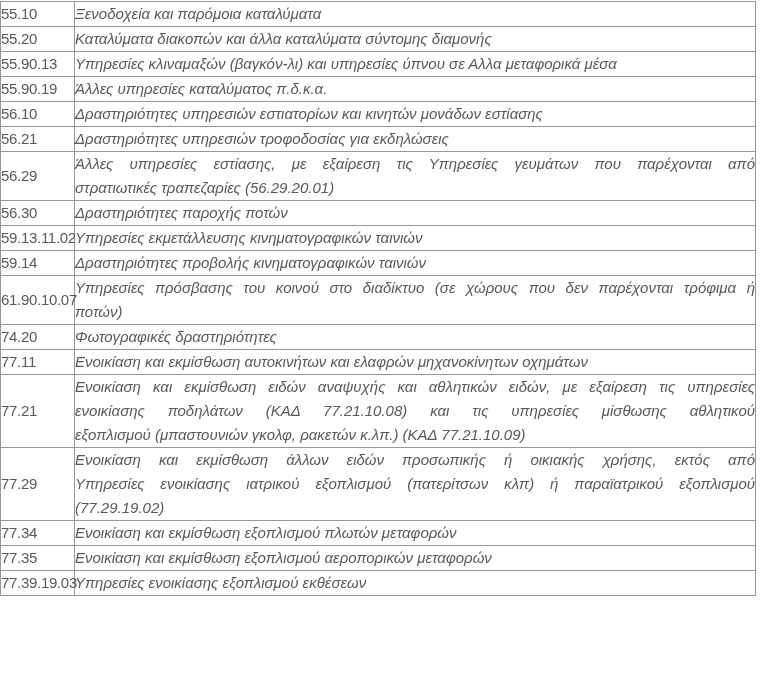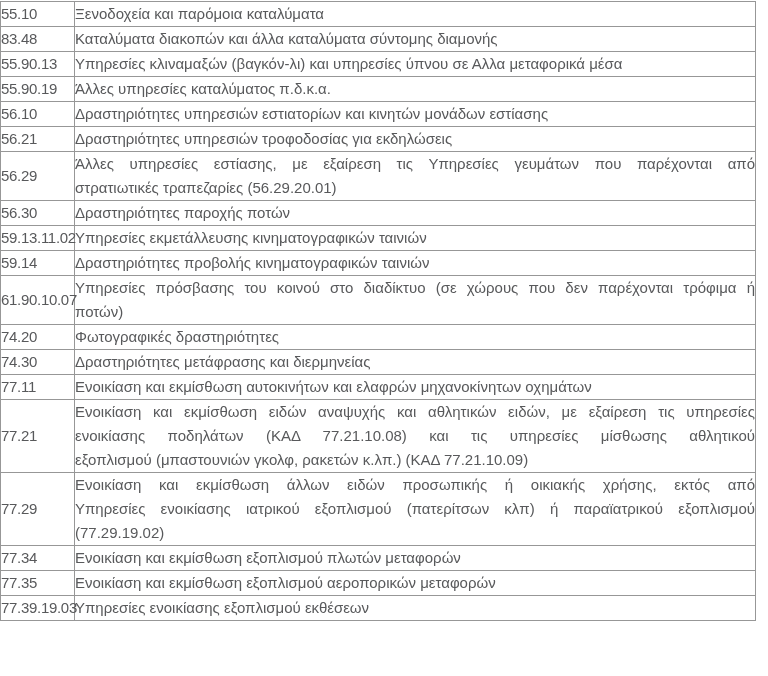--- a/index.html
+++ b/index.html
@@ -35,20 +35,21 @@
     letter-spacing: -0.3px;
     padding-left: 2px;
     line-height: 24px;
   }
   td.desc {
     padding: 0 2px 0 3px;
   }
   .line {
     line-height: 24px;
     white-space: normal;
+    font-style: italic;
   }
   .jl {
     text-align: justify;
     text-align-last: justify;
   }
 </style>
 </head>
 <body>
 
 <table class="kad-table">
@@ -57,21 +58,21 @@
     <col>
   </colgroup>
   <tbody>
       <tr>
         <td class="code">55.10</td>
         <td class="desc">
           <div class="line">Ξενοδοχεία και παρόμοια καταλύματα</div>
         </td>
       </tr>
       <tr>
-        <td class="code">83.48</td>
+        <td class="code">55.20</td>
         <td class="desc">
           <div class="line">Καταλύματα διακοπών και άλλα καταλύματα σύντομης διαμονής</div>
         </td>
       </tr>
       <tr>
         <td class="code">55.90.13</td>
         <td class="desc">
           <div class="line">Υπηρεσίες κλιναμαξών (βαγκόν-λι) και υπηρεσίες ύπνου σε Αλλα μεταφορικά μέσα</div>
         </td>
       </tr>
@@ -125,26 +126,20 @@
           <div class="line">ποτών)</div>
         </td>
       </tr>
       <tr>
         <td class="code">74.20</td>
         <td class="desc">
           <div class="line">Φωτογραφικές δραστηριότητες</div>
         </td>
       </tr>
       <tr>
-        <td class="code">74.30</td>
-        <td class="desc">
-          <div class="line">Δραστηριότητες μετάφρασης και διερμηνείας</div>
-        </td>
-      </tr>
-      <tr>
         <td class="code">77.11</td>
         <td class="desc">
           <div class="line">Ενοικίαση και εκμίσθωση αυτοκινήτων και ελαφρών μηχανοκίνητων οχημάτων</div>
         </td>
       </tr>
       <tr>
         <td class="code">77.21</td>
         <td class="desc">
           <div class="line jl">Ενοικίαση και εκμίσθωση ειδών αναψυχής και αθλητικών ειδών, με εξαίρεση τις υπηρεσίες</div>
           <div class="line jl">ενοικίασης ποδηλάτων (ΚΑΔ 77.21.10.08) και τις υπηρεσίες μίσθωσης αθλητικού</div>

